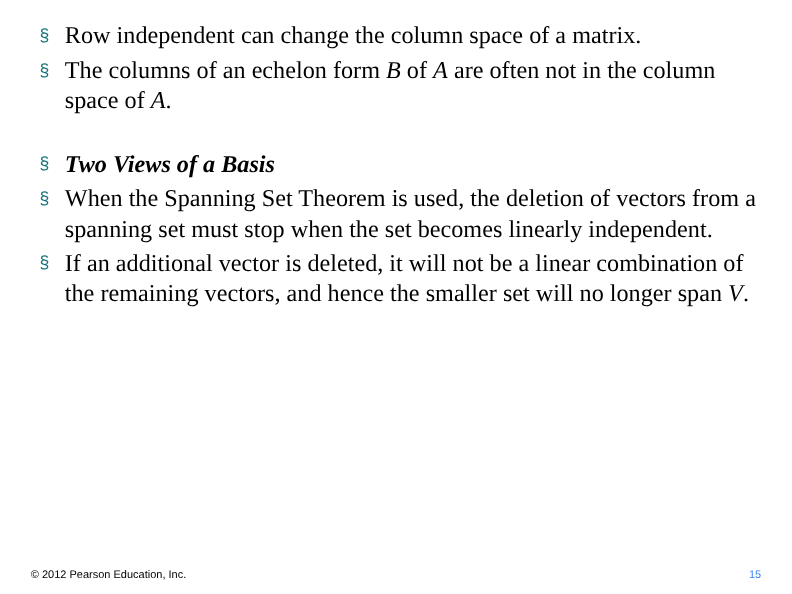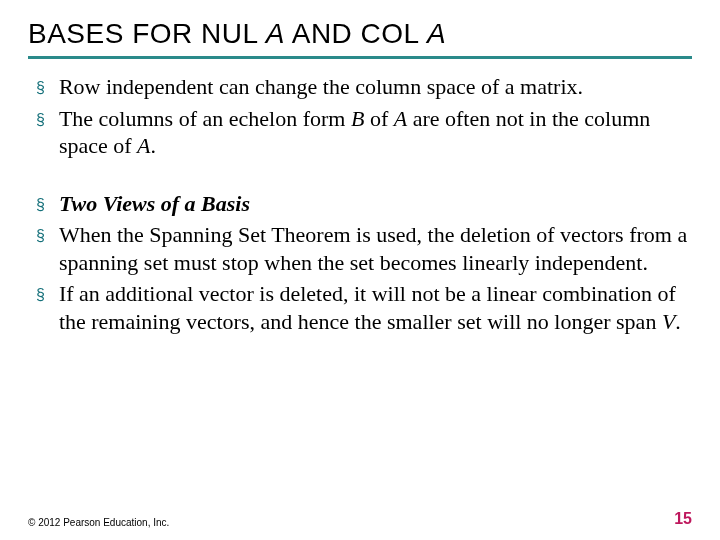--- a/index.html
+++ b/index.html
@@ -60,32 +60,29 @@
     justify-content: space-between;
     align-items: flex-end;
     font-family: Arial, Helvetica, sans-serif;
     gap: 15px;
   }
   .copyright {
     font-size: 10px;
     color: #000000;
   }
   .pagenum {
-    font-size: 16px;
-    font-weight: 700;
-    color: #be185d;
+    font-size: 10px;
+    font-weight: 400;
+    color: #3b82f6;
   }
 </style>
 </head>
 <body>
 
 <div class="slide">
-  <h1 class="title">
-    <span>BASES FOR NUL </span><span class="ital">A</span><span> AND COL </span><span class="ital">A</span>
-  </h1>
 
   <ul class="bullets">
     <li>
       <span class="marker">§</span>
       <span class="content">Row independent can change the column space of a matrix.</span>
     </li>
     <li>
       <span class="marker">§</span>
       <span class="content">The columns of an echelon form <span class="ital">B</span> of <span class="ital">A</span> are often not in the column space of <span class="ital">A</span>.</span>
     </li>

